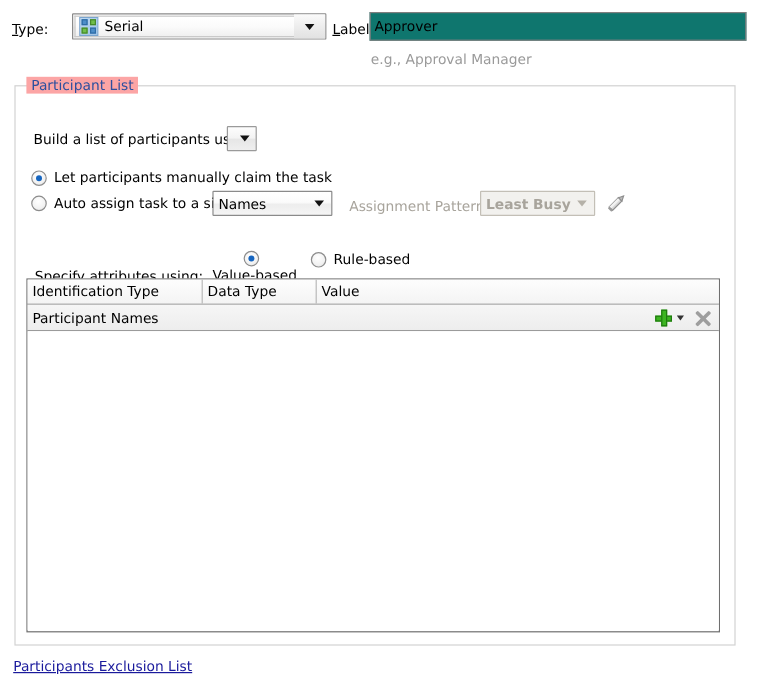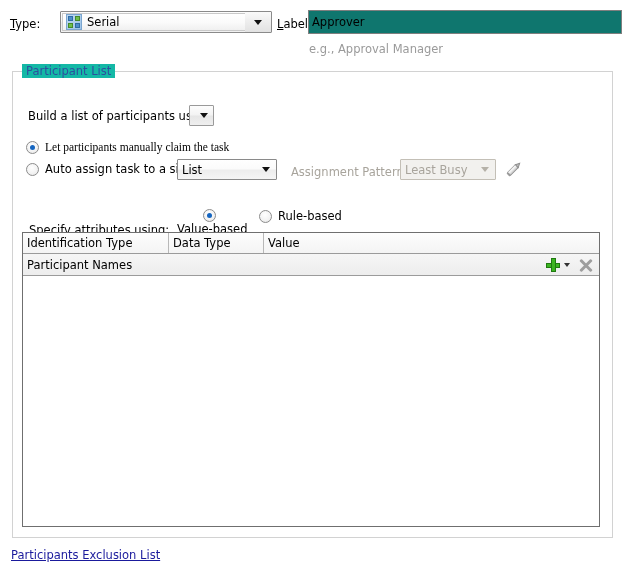--- a/index.html
+++ b/index.html
@@ -109,21 +109,21 @@
   
   #group-box {
     left: 12px; top: 71px;
     width: 601px; height: 467px;
     border: 1px solid #d2d2d2;
     box-sizing: border-box;
     background: transparent;
   }
   #group-legend {
     left: 22px; top: 64px;
-    background: #14b8a6;
+    background: #fca5a5;
     padding: 0 4px;
     color: #2d4f9e;
     font-size: 11.5px;
   }
 
   
   #build-label {
     left: 28px; top: 109px;
     font-size: 11.5px;
   }
@@ -154,21 +154,21 @@
   .radio.checked::after {
     content: "";
     position: absolute;
     left: 3px; top: 3px;
     width: 5px; height: 5px;
     border-radius: 50%;
     background: #1565c0;
   }
   #radio-manual-row {
     left: 26px; top: 141px;
-    display: flex; align-items: flex-start; font-family: Liberation Serif, serif;
+    display: flex; align-items: flex-end;
   }
   #radio-auto-row {
     left: 26px; top: 162px;
     display: flex; align-items: center;
   }
   .radio-text { font-size: 11.5px; margin-left: 6px; white-space: nowrap; }
 
   #user-combo {
     left: 177px; top: 159px;
     width: 100px; height: 21px;
@@ -193,20 +193,21 @@
     left: 400px; top: 159px;
     width: 96px; height: 21px;
     border: 1px solid #c3bfb6;
     background: #f2f1ee;
     box-sizing: border-box;
     display: flex;
     align-items: center;
     justify-content: space-between;
     padding: 0 6px 0 4px;
     border-radius: 1px;
+    font-weight: bold;
   }
   #pattern-combo .txt { font-size: 11.5px; color: #a8a49c; }
   .caret-down.disabled { border-top-color: #b5b1a8; }
 
   #edit-pattern-btn {
     left: 503px; top: 158px;
     width: 22px; height: 22px;
   }
 
   
@@ -350,21 +351,21 @@
   <span class="radio checked"></span>
   <span class="radio-text">Let participants manually claim the task</span>
 </div>
 
 <div class="abs" id="radio-auto-row">
   <span class="radio"></span>
   <span class="radio-text">Auto assign task to a single</span>
 </div>
 
 <div class="abs" id="user-combo">
-  <span class="txt">List</span>
+  <span class="txt">Names</span>
   <span class="caret-down"></span>
 </div>
 
 <div class="abs" id="assign-pattern-label">Assignment Pattern :</div>
 
 <div class="abs" id="pattern-combo">
   <span class="txt">Least Busy</span>
   <span class="caret-down disabled"></span>
 </div>
 

